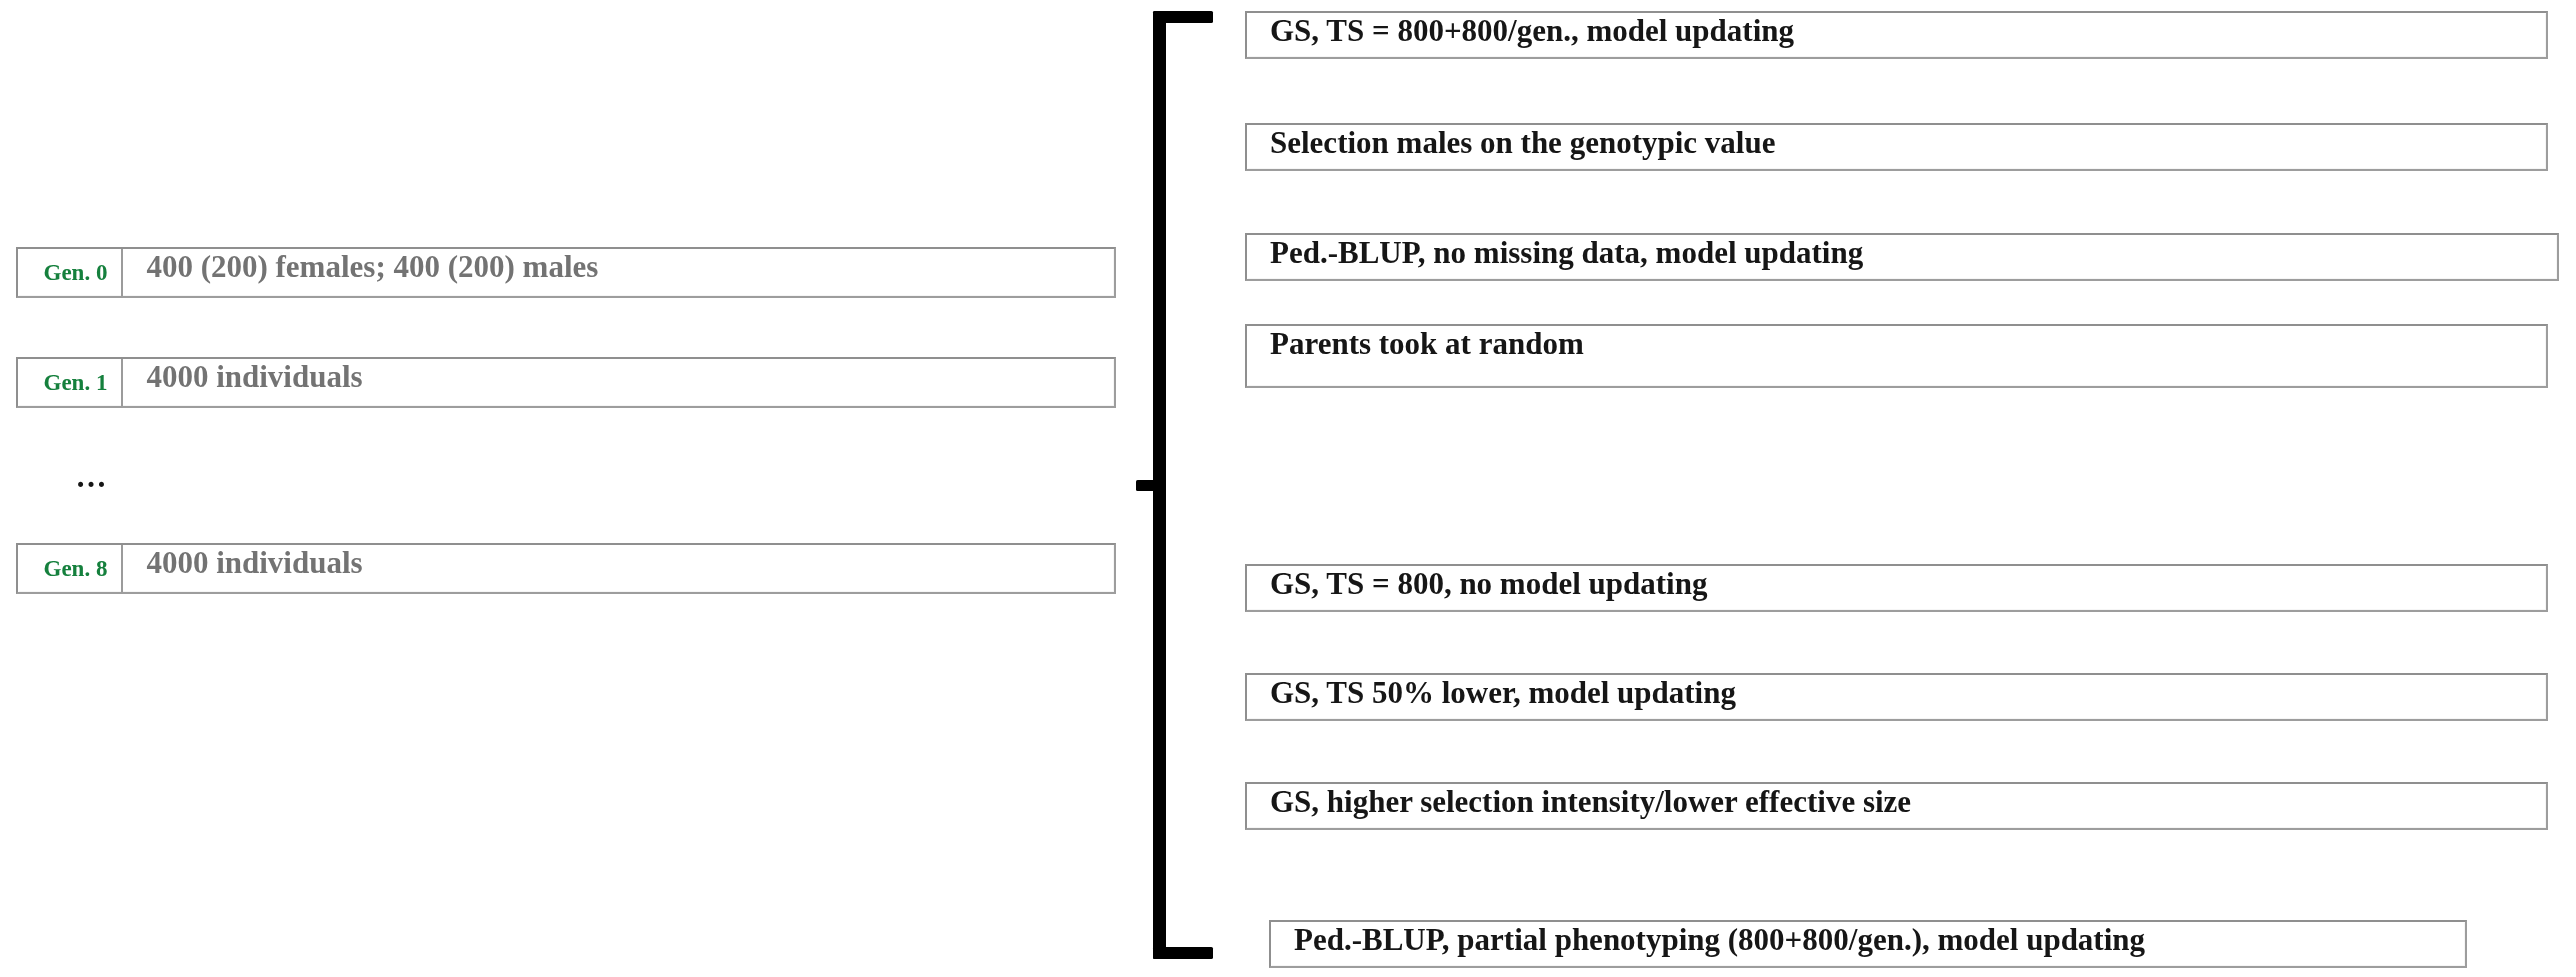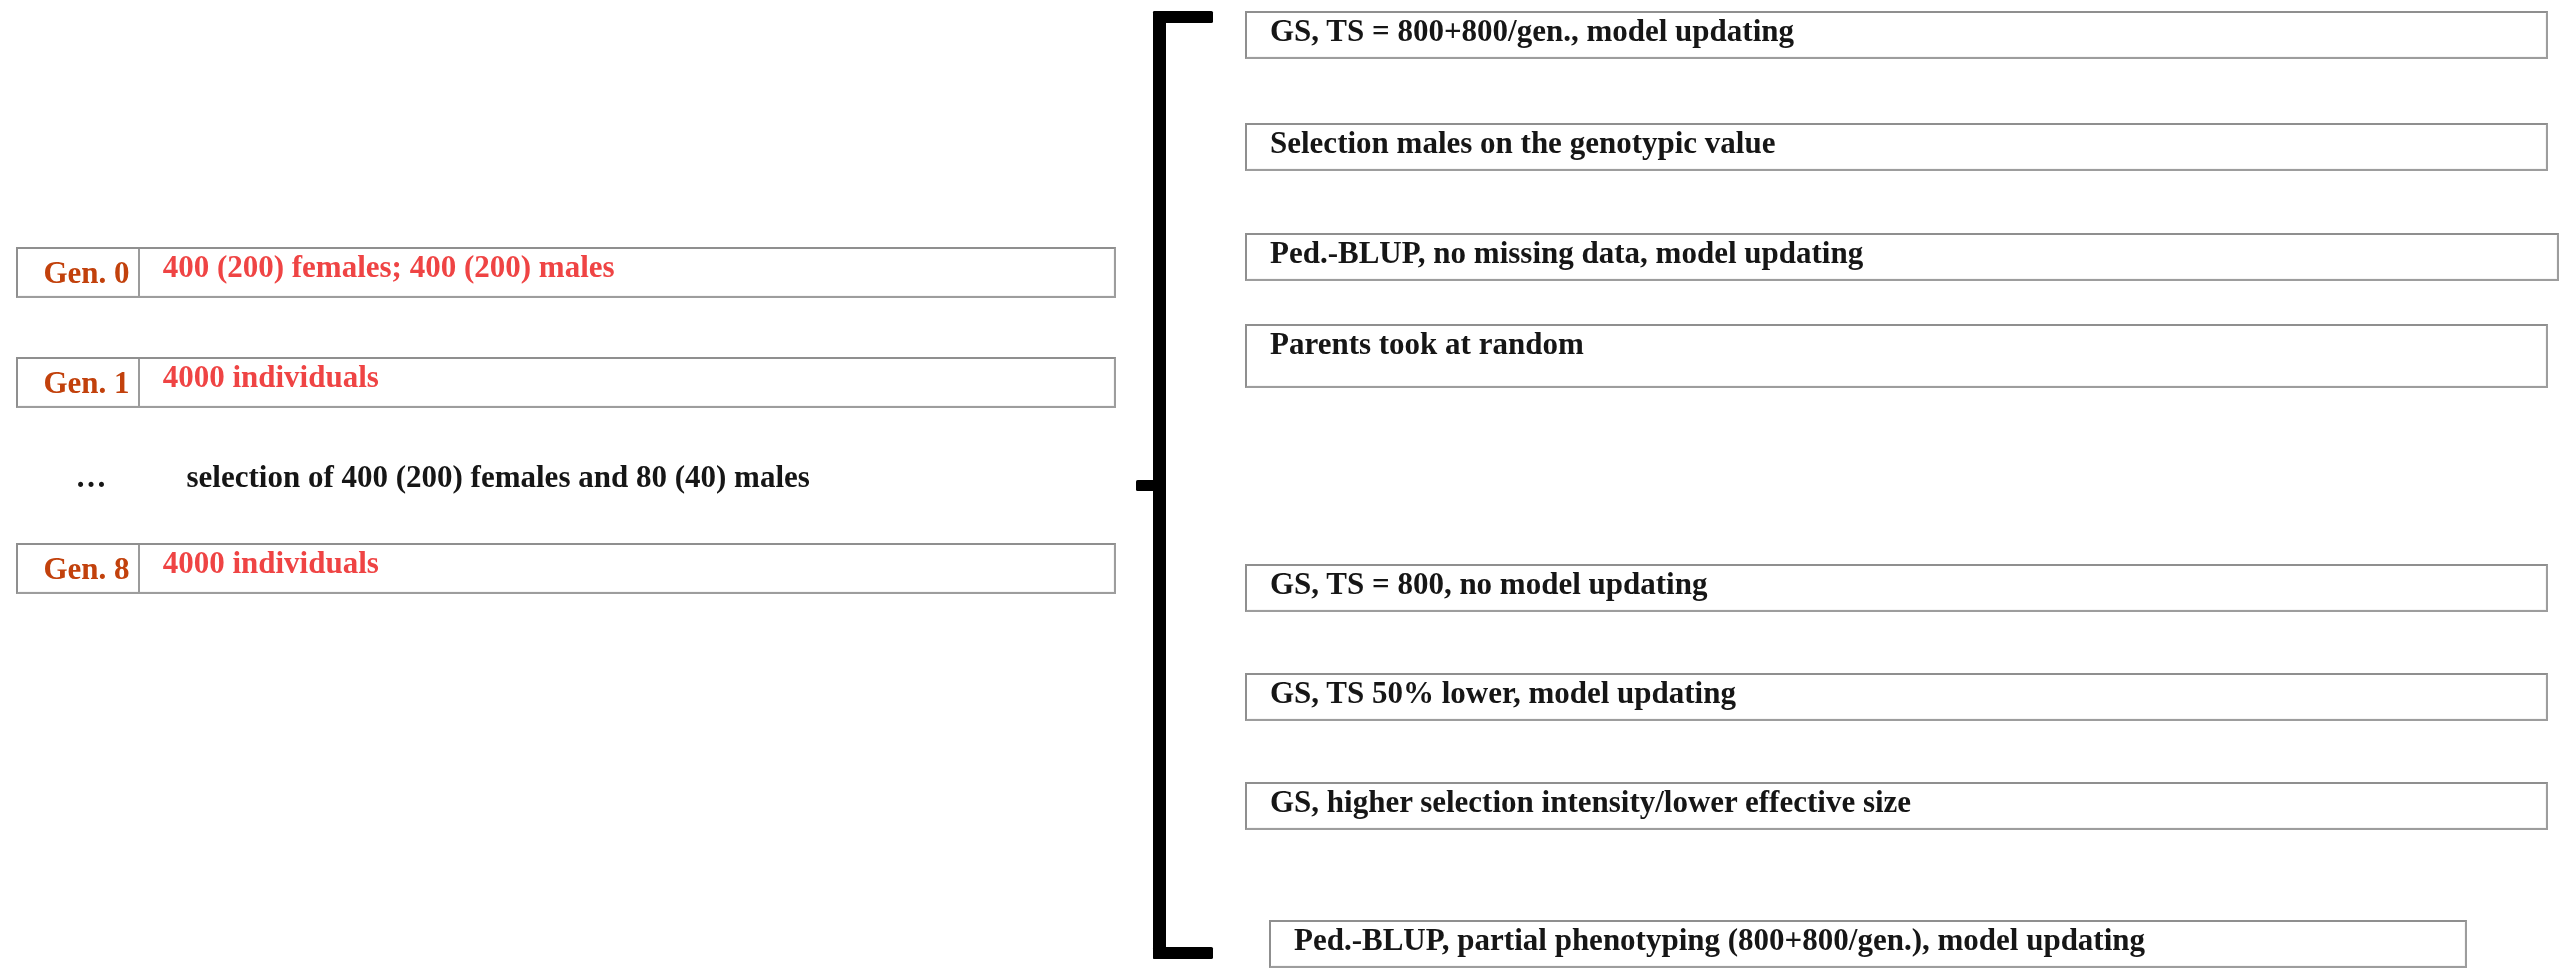--- a/index.html
+++ b/index.html
@@ -35,33 +35,33 @@
 
   
   .gen-row { }
   .gen-label {
     flex: 0 0 auto;
     box-sizing: border-box;
     height: 100%;
     display: flex;
     align-items: center;
     padding-left: 26px;
-    padding-right: 8px;
+    padding-right: 14px;
     border-right: 2.3px solid #9b9b9b;
     font-weight: bold;
-    font-size: 31px;
-    color: #c2410c;
+    font-size: 23px;
+    color: #15803d;
     white-space: nowrap;
   }
   .gen-value {
     flex: 1 1 auto;
     padding-left: 23px;
     font-weight: bold;
     font-size: 31px;
-    color: #ef4444;
+    color: #737373;
     white-space: nowrap;
   }
 
   
   .ellipsis-line {
     position: absolute;
     display: flex;
     align-items: center;
     font-weight: bold;
     font-size: 31px;
@@ -143,21 +143,20 @@
     <div class="gen-value">400 (200) females; 400 (200) males</div>
   </div>
 
   <div class="box gen-row" style="left:15.5px; top:357px; width:1100px; height:51px;">
     <div class="gen-label">Gen. 1</div>
     <div class="gen-value">4000 individuals</div>
   </div>
 
   <div class="ellipsis-line" style="left:15.5px; top:450px; width:1109px; height:54px;">
     <div class="ellipsis-dots">…</div>
-    <div class="ellipsis-text">selection of 400 (200) females and 80 (40) males</div>
   </div>
 
   <div class="box gen-row" style="left:15.5px; top:543px; width:1100px; height:51px;">
     <div class="gen-label">Gen. 8</div>
     <div class="gen-value">4000 individuals</div>
   </div>
 
   <div class="bracket" style="left:1136px; top:11px; width:85px; height:948px;">
     <div class="bracket-stem br-spine"></div>
     <div class="bracket-stem br-top"></div>

